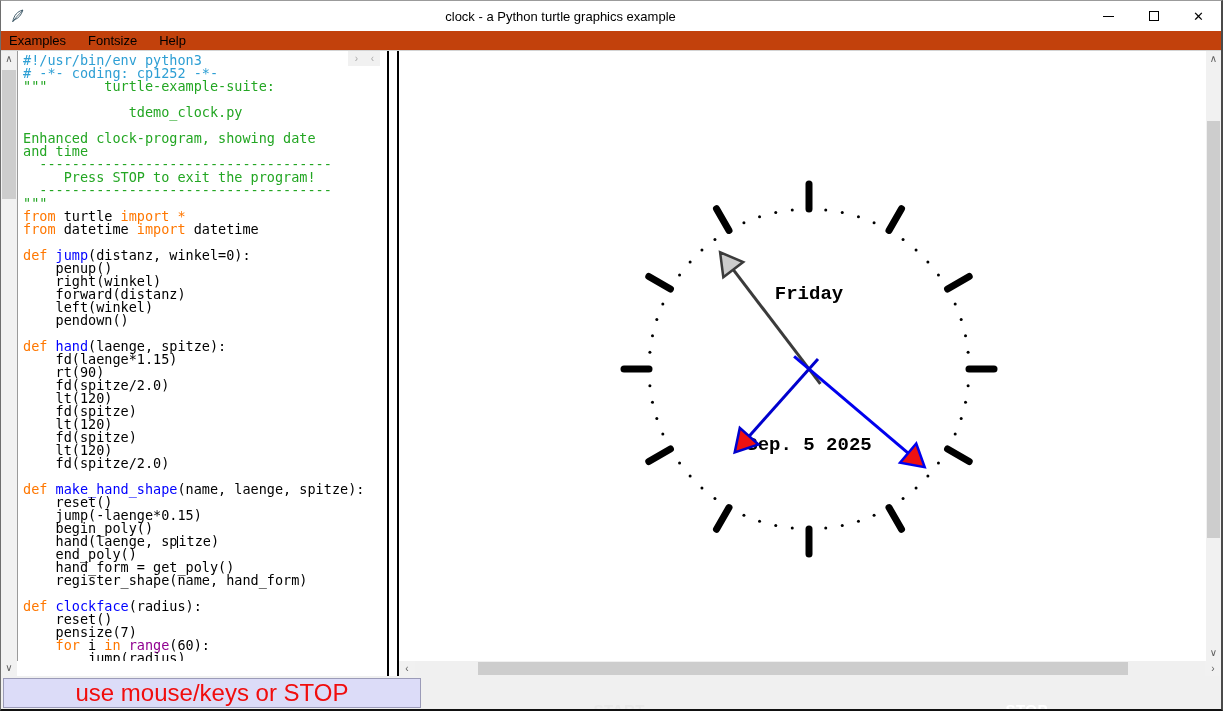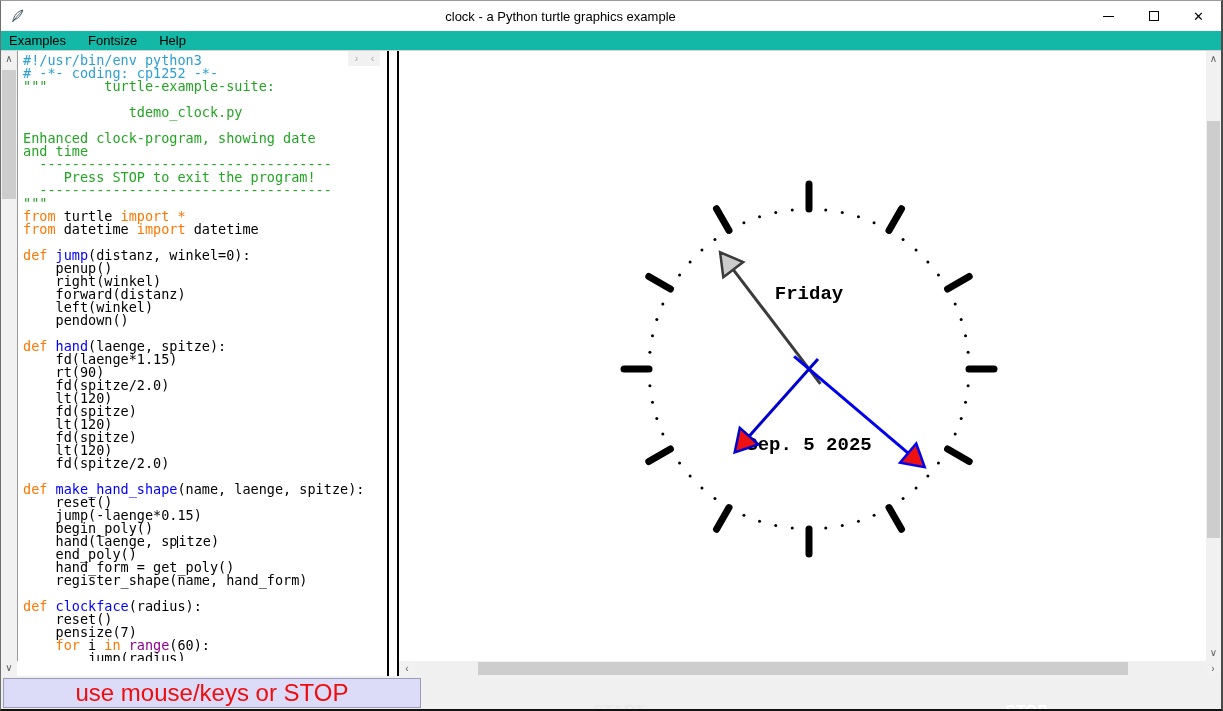--- a/index.html
+++ b/index.html
@@ -12,21 +12,21 @@
   
   .titlebar{ height:30px; background:#fff; display:flex; align-items:center;text-align:center; }
   .app-icon{ width:16px; height:16px; margin-left:9px; flex:0 0 auto; }
   .title-text{ font-size:13px; color:#000; margin-left:9px; flex:1 1 auto; white-space:nowrap; }
   .win-controls{ display:flex; height:100%; }
   .win-btn{ width:45px; height:100%; display:flex; align-items:center; justify-content:center; color:#000; }
   .glyph-min{ width:11px; height:0; border-top:1px solid #000; display:block; }
   .glyph-max{ width:10px; height:10px; border:1px solid #000; display:block; }
   .glyph-close{ font-size:13px; line-height:1; }
   
-  .menubar{ height:20px; background:#14b8a6; border-bottom:1px solid #d4d4d4; display:flex; align-items:center; }
+  .menubar{ height:20px; background:#c2410c; border-bottom:1px solid #d4d4d4; display:flex; align-items:center; }
   .menu-item{ font-size:13px; color:#000; padding:0 11px; height:100%; display:flex; align-items:center; }
   .menu-item:first-child{ padding-left:8px; }
   
   .content{ display:flex; height:625px; background:#fff; }
   .vscroll-left{ width:16px; background:#f1f1f1; position:relative; flex:0 0 auto; }
   .scroll-arrow{ position:absolute; left:0; width:100%; height:16px; display:flex; align-items:center; justify-content:center;
                  color:#5e5e5e; font-size:10px; line-height:1; background:#f1f1f1; }
   .scroll-arrow.dim{ color:#a9a9a9; }
   .vthumb{ position:absolute; left:1px; right:1px; background:#cdcdcd; }
   .code-col{ width:370px; display:flex; flex-direction:row; flex:0 0 auto; }

